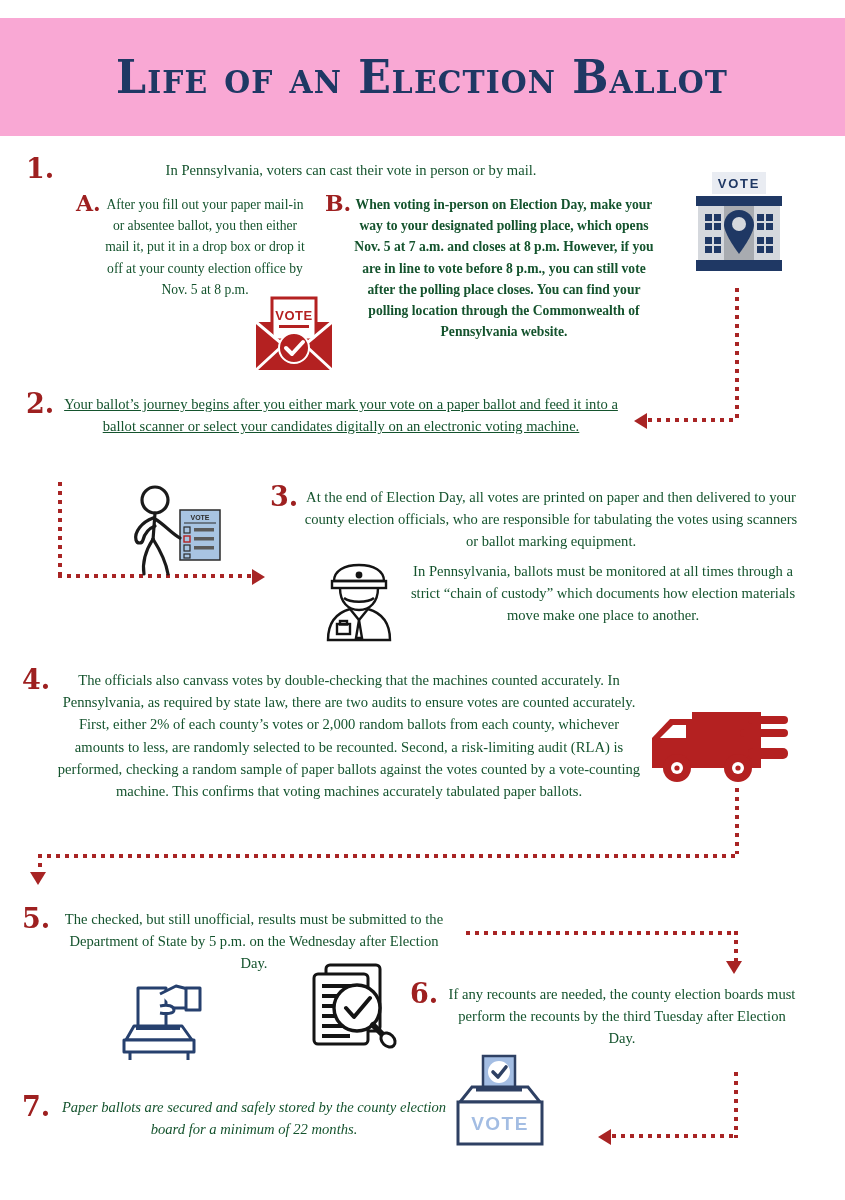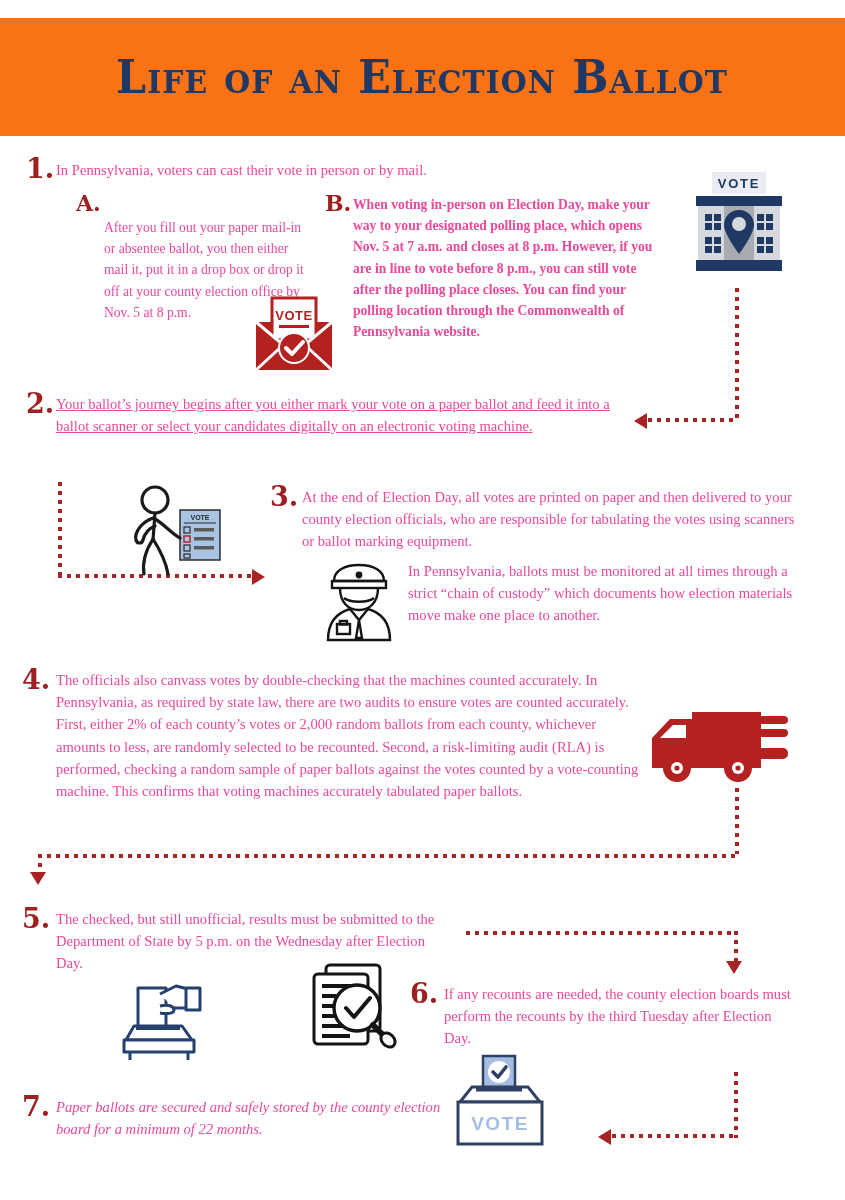--- a/index.html
+++ b/index.html
@@ -13,21 +13,21 @@
     position: relative;
     width: 845px; height: 1200px;
     background: #ffffff;
   }
 
   
   .header {
     position: absolute;
     left: 0; top: 18px;
     width: 845px; height: 118px;
-    background: #f97316;
+    background: #f9a8d4;
     display: flex;
     align-items: center;
     justify-content: center;
   }
   .header-title {
     font-family: "DejaVu Serif", "Liberation Serif", serif;
     font-weight: bold;
     font-size: 46px;
     letter-spacing: 1.2px;
     color: #1f3864;
@@ -46,22 +46,23 @@
   .marker {
     font-family: "DejaVu Serif", "Liberation Serif", serif;
     font-weight: bold;
     color: #9e2020;
     line-height: 1;
     flex: 0 0 auto;
   }
   .marker.lg { font-size: 27px; }
   .marker.sm { font-size: 22px; }
   .body-txt {
-    color: #ec4899;
+    color: #14532d;
     font-family: "Liberation Serif", "DejaVu Serif", serif;
+    text-align: center;
   }
   .t15 { font-size: 14.6px; line-height: 1.52; }
   .t14 { font-size: 13.6px; line-height: 1.56; }
 
   
   .dot-h, .dot-v {
     position: absolute;
   }
   .dot-h {
     height: 4px;
@@ -106,21 +107,21 @@
     <div class="header-title">Life of an Election Ballot</div>
   </div>
 
   <div class="step" style="left:26px; top:155px; width:620px;">
     <span class="marker lg" style="width:30px;">1.</span>
     <span class="body-txt t15" style="flex:1; padding-top:4px;">In Pennsylvania, voters can cast their vote in person or by mail.</span>
   </div>
 
   <div class="step" style="left:76px; top:192px; width:230px;">
     <span class="marker sm" style="width:28px;">A.</span>
-    <span class="body-txt t14" style="flex:1; padding-top:2px;margin-top:23px;">After you fill out your paper mail-in or absentee ballot, you then either mail it, put it in a drop box or drop it off at your county election office by Nov. 5 at 8 p.m.</span>
+    <span class="body-txt t14" style="flex:1; padding-top:2px;">After you fill out your paper mail-in or absentee ballot, you then either mail it, put it in a drop box or drop it off at your county election office by Nov. 5 at 8 p.m.</span>
   </div>
 
   <div class="step" style="left:325px; top:192px; width:330px;">
     <span class="marker sm" style="width:28px;">B.</span>
     <span class="body-txt t14" style="flex:1; padding-top:2px;font-weight:bold;">When voting in-person on Election Day, make your way to your designated polling place, which opens Nov. 5 at 7 a.m. and closes at 8 p.m. However, if you are in line to vote before 8 p.m., you can still vote after the polling place closes. You can find your polling location through the Commonwealth of Pennsylvania website.</span>
   </div>
 
   <div class="icon-wrap" style="left:686px; top:172px; width:106px; height:110px;">
     <svg width="106" height="110" viewBox="0 0 106 110" xmlns="http://www.w3.org/2000/svg">
       <rect x="26" y="0" width="54" height="22" fill="#e9ecf2"></rect>

